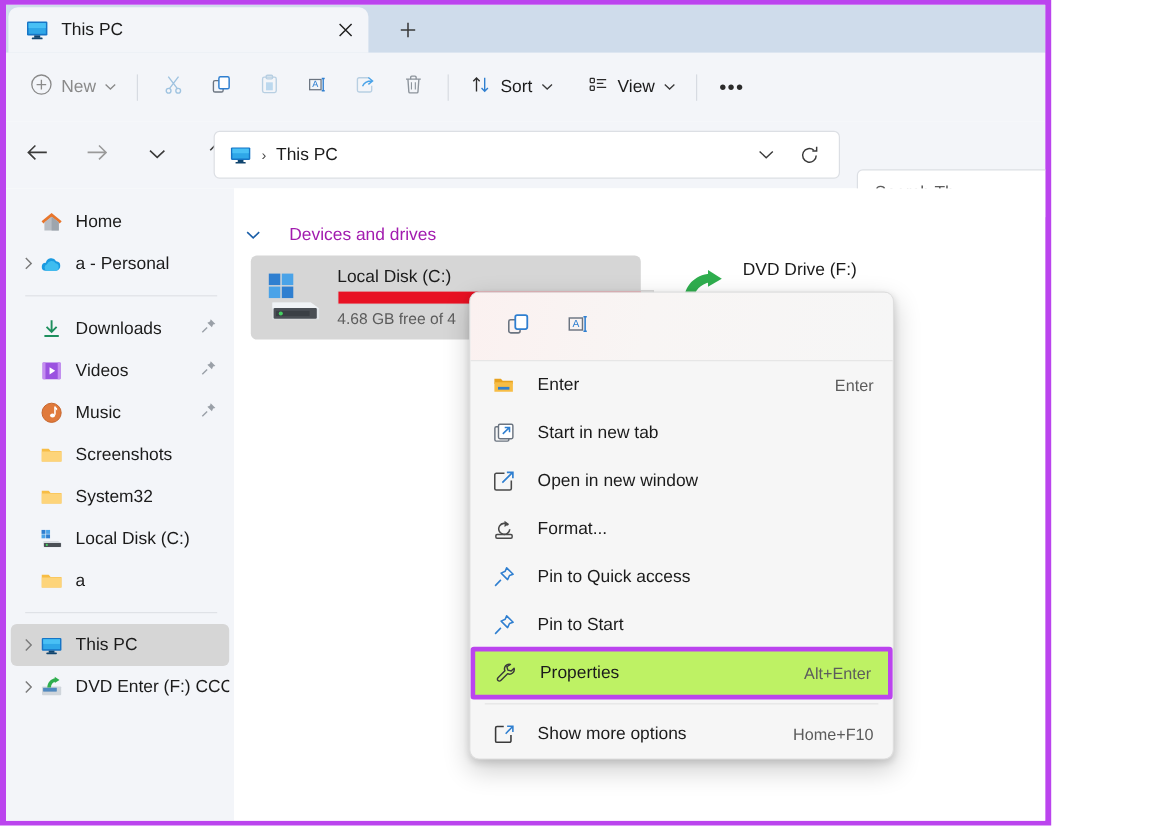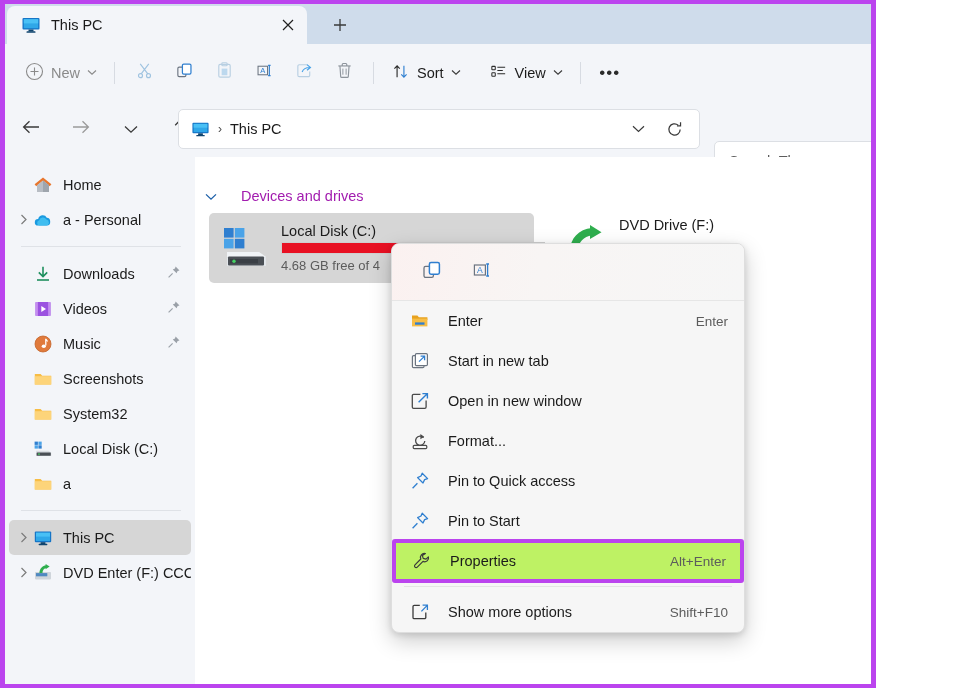--- a/index.html
+++ b/index.html
@@ -879,18 +879,18 @@
     <div class="cm-divider"></div>
 
     <div class="cm-item">
       <span class="cm-ico">
         <svg width="20" height="20" viewBox="0 0 20 20">
           <path d="M9.8 3.4 H4.2 a1.2 1.2 0 0 0 -1.2 1.2 V15.4 a1.2 1.2 0 0 0 1.2 1.2 H14.6 a1.2 1.2 0 0 0 1.2 -1.2 V10.4" fill="none" stroke="#3a3a3a" stroke-width="1.3"></path>
           <path d="M11.4 9.4 L17 3.6 M12.6 3.2 H17.4 V8" stroke="#2f7fd0" stroke-width="1.3" fill="none"></path>
         </svg>
       </span>
       <span class="cm-label">Show more options</span>
-      <span class="cm-accel">Shift+F10</span>
+      <span class="cm-accel">Home+F10</span>
     </div>
 
   </div>
 
 </div>
 
 </body></html>

